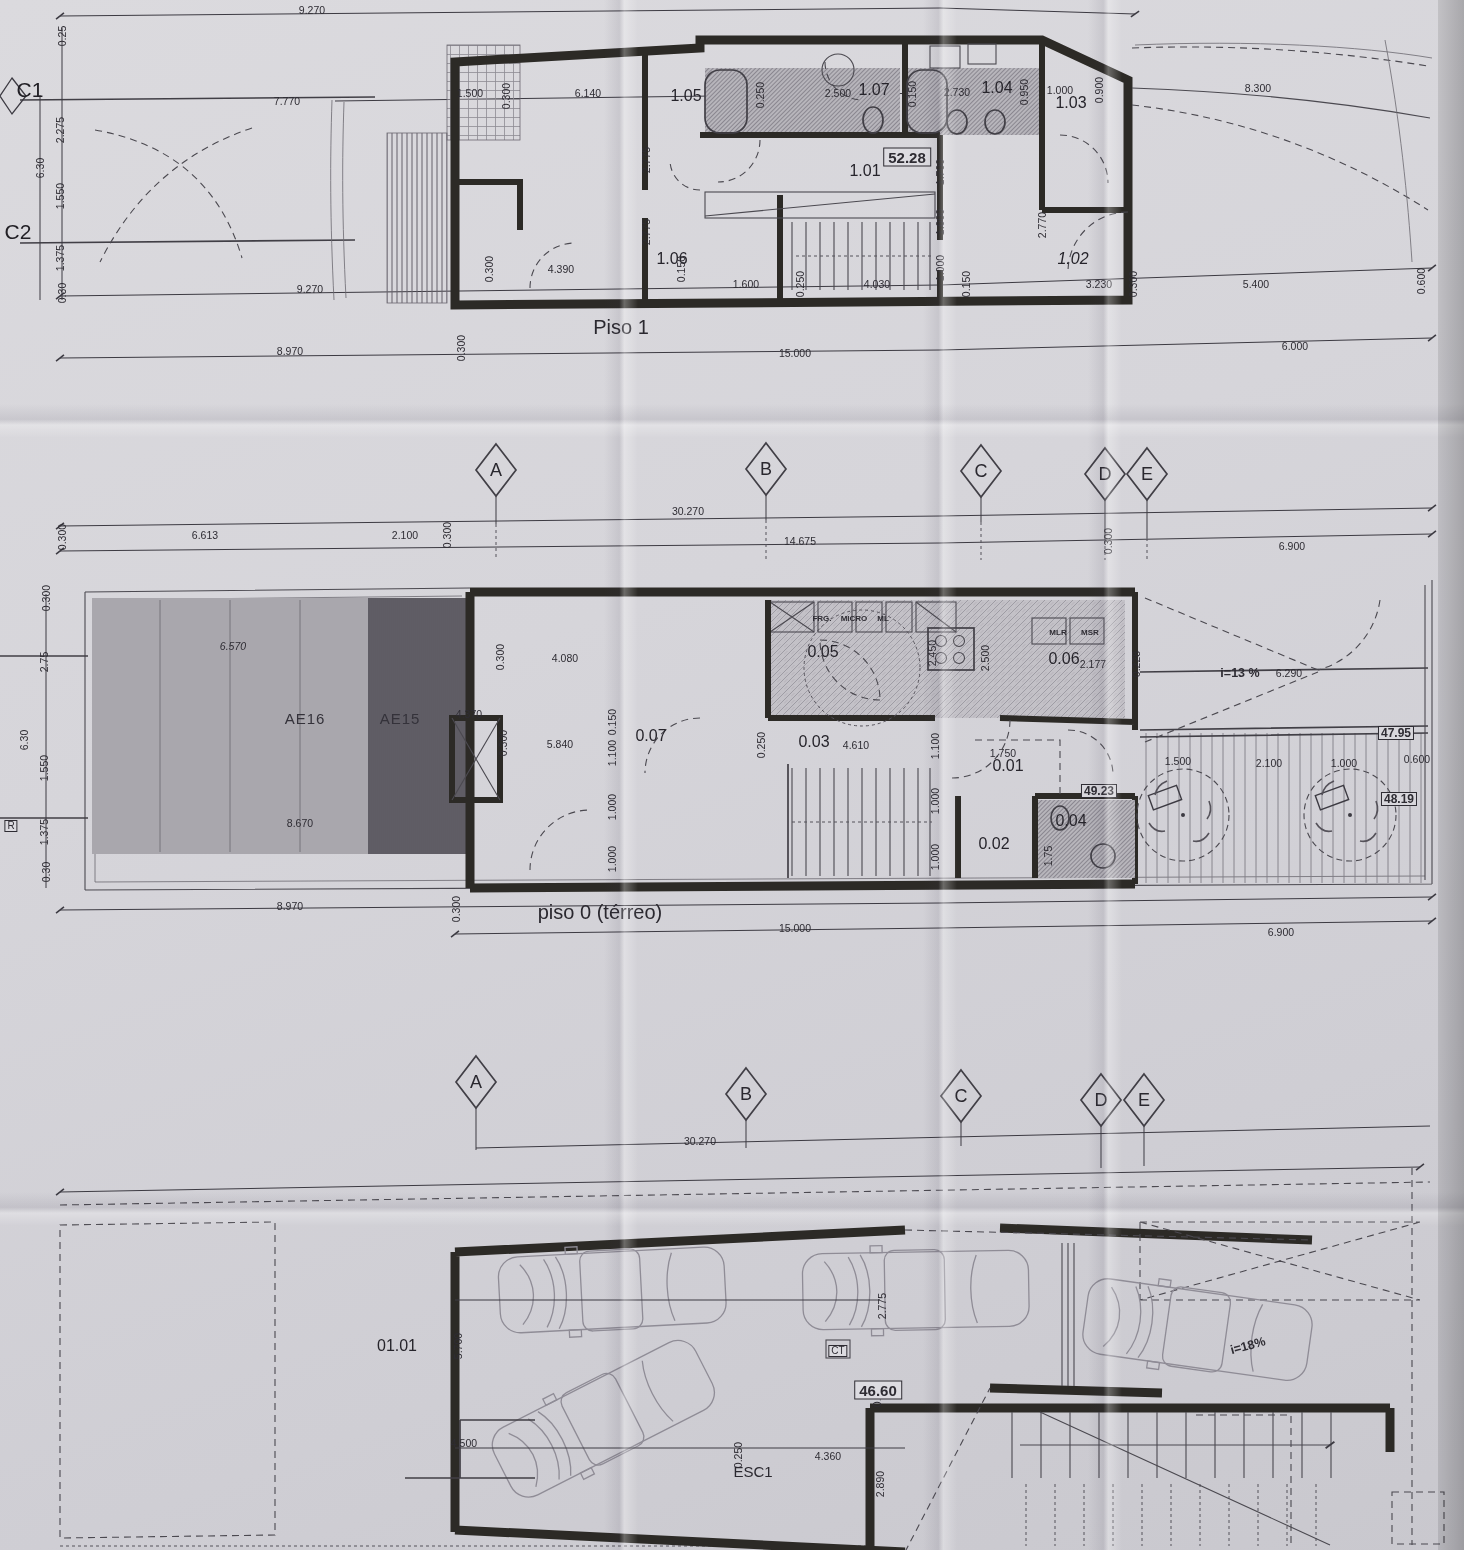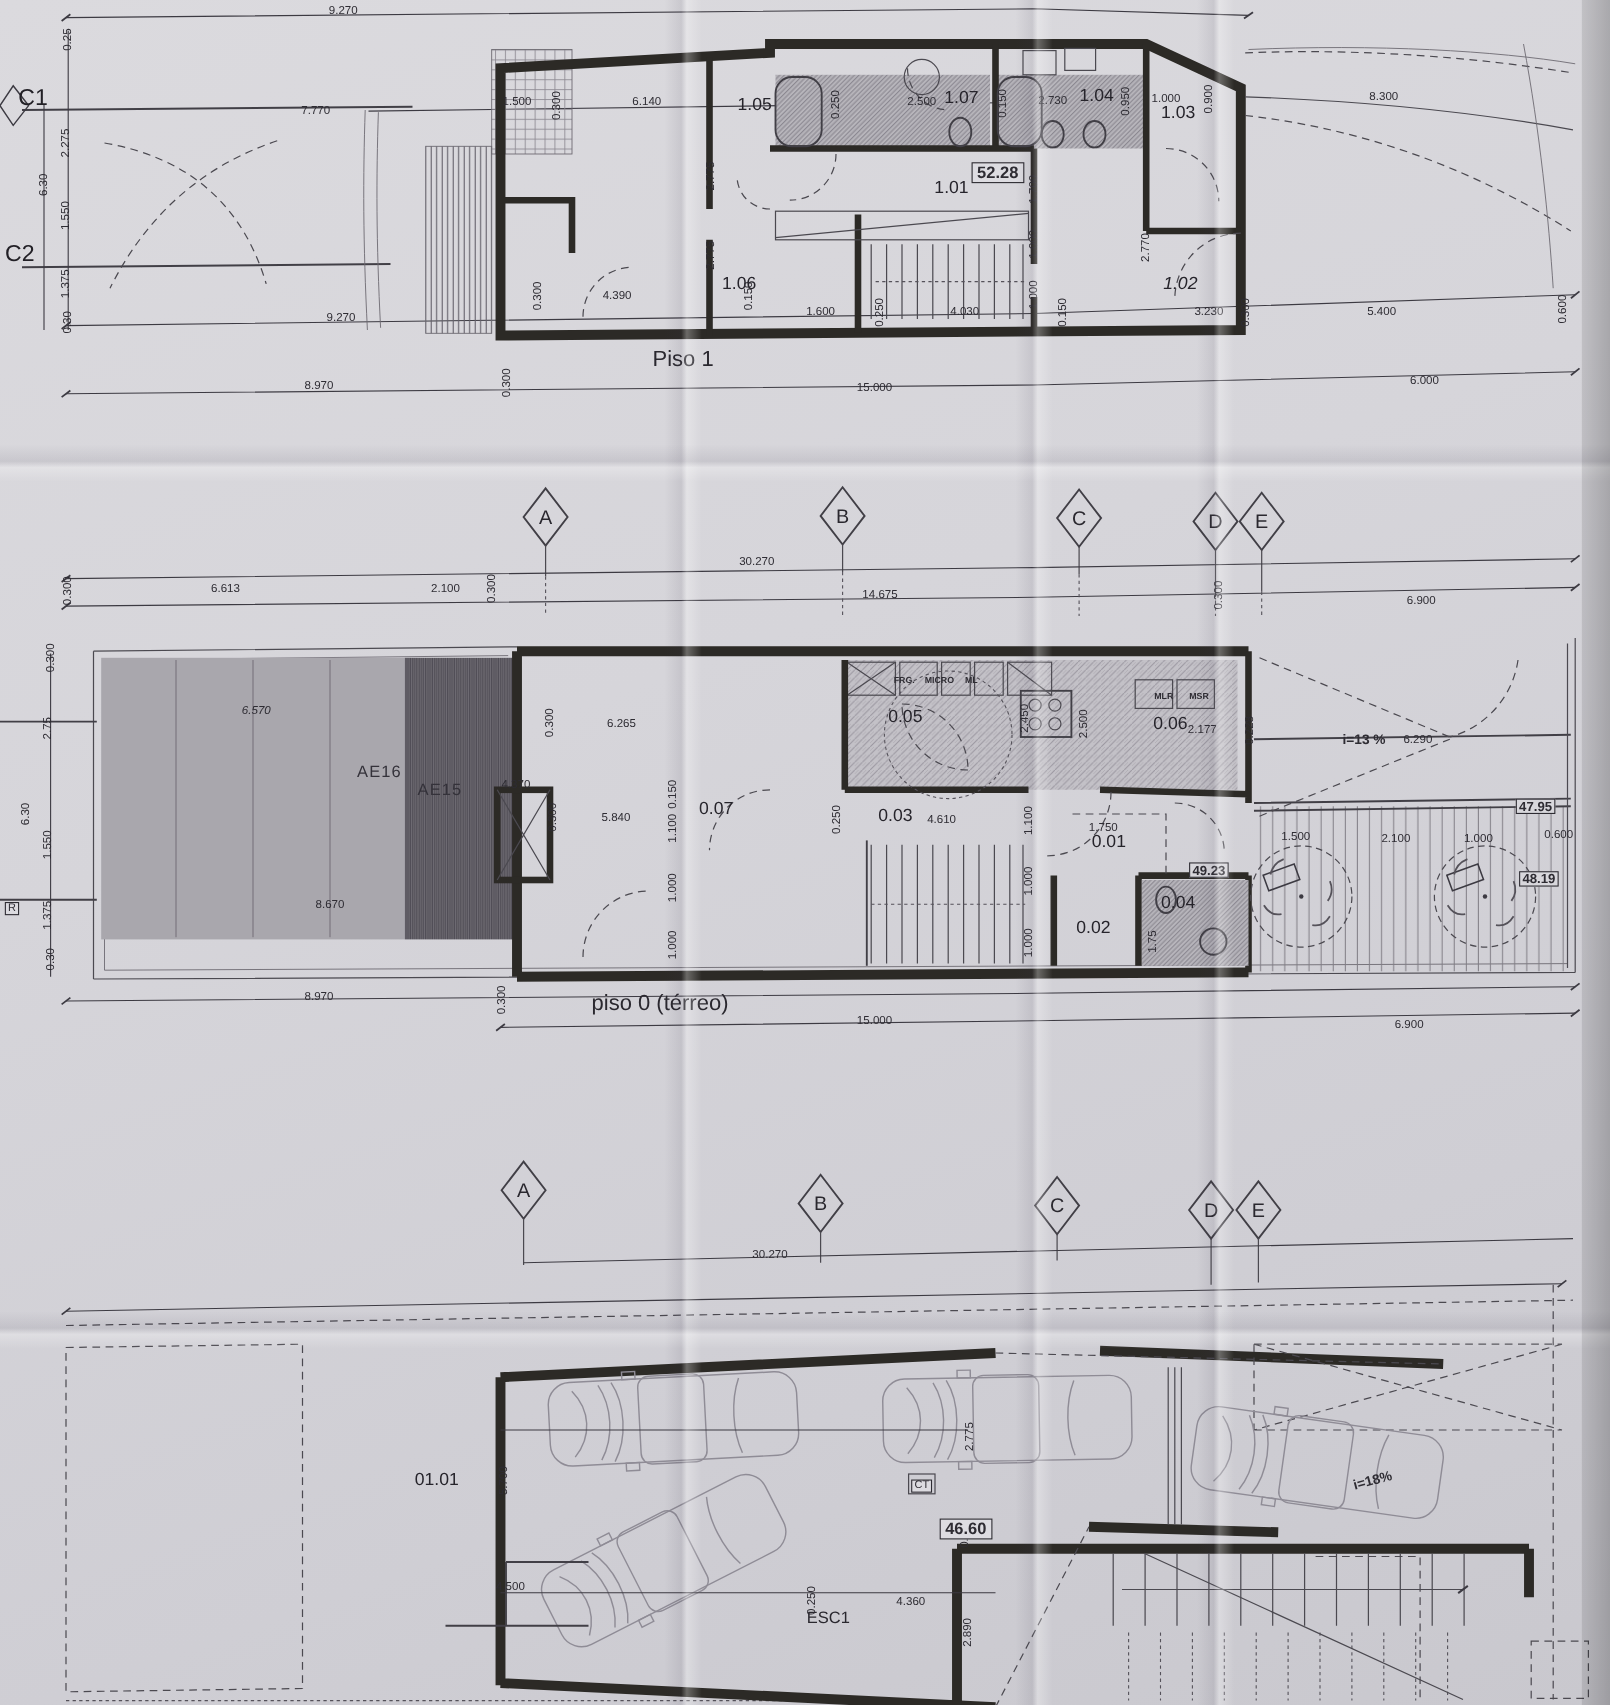--- a/index.html
+++ b/index.html
@@ -325,25 +325,25 @@
       <span class="lb k-dim" style="left: 205px; top: 535px;">6.613</span>
       <span class="lb k-dim" style="left: 1292px; top: 546px;">6.900</span>
       <span class="lb k-dimr" style="left: 46px; top: 598px;">0.300</span>
       <span class="lb k-dimr" style="left: 44px; top: 662px;">2.75</span>
       <span class="lb k-dimr" style="left: 24px; top: 740px;">6.30</span>
       <span class="lb k-dimr" style="left: 44px; top: 768px;">1.550</span>
       <span class="lb k-dimr" style="left: 44px; top: 832px;">1.375</span>
       <span class="lb k-dimr" style="left: 46px; top: 872px;">0.30</span>
       <span class="lb k-boxed" style="left: 11px; top: 826px;">R</span>
       <span class="lb k-dim" style="left: 233px; top: 646px; font-style: italic;">6.570</span>
-      <span class="lb k-zone" style="left: 305px; top: 702px; margin-left: 40px;">AE16</span>
+      <span class="lb k-zone" style="left: 305px; top: 718px;">AE16</span>
       <span class="lb k-zone" style="left: 400px; top: 718px;">AE15</span>
       <span class="lb k-dim" style="left: 283px; top: 823px; padding-left: 34px;">8.670</span>
       <span class="lb k-dimr" style="left: 500px; top: 657px;">0.300</span>
-      <span class="lb k-dim" style="left: 565px; top: 658px;">6.265</span>
+      <span class="lb k-dim" style="left: 565px; top: 658px;">4.080</span>
       <span class="lb k-dimr" style="left: 932px; top: 653px;">2.450</span>
       <span class="lb k-dimr" style="left: 985px; top: 658px;">2.500</span>
       <span class="lb k-fix" style="left: 822px; top: 619px;">FRG.</span>
       <span class="lb k-fix" style="left: 854px; top: 619px;">MICRO</span>
       <span class="lb k-fix" style="left: 883px; top: 619px;">ML</span>
       <span class="lb k-fix" style="left: 1058px; top: 633px;">MLR</span>
       <span class="lb k-fix" style="left: 1090px; top: 633px;">MSR</span>
       <span class="lb k-room" style="left: 823px; top: 652px;">0.05</span>
       <span class="lb k-room" style="left: 1064px; top: 659px;">0.06</span>
       <span class="lb k-dim" style="left: 1093px; top: 664px;">2.177</span>

